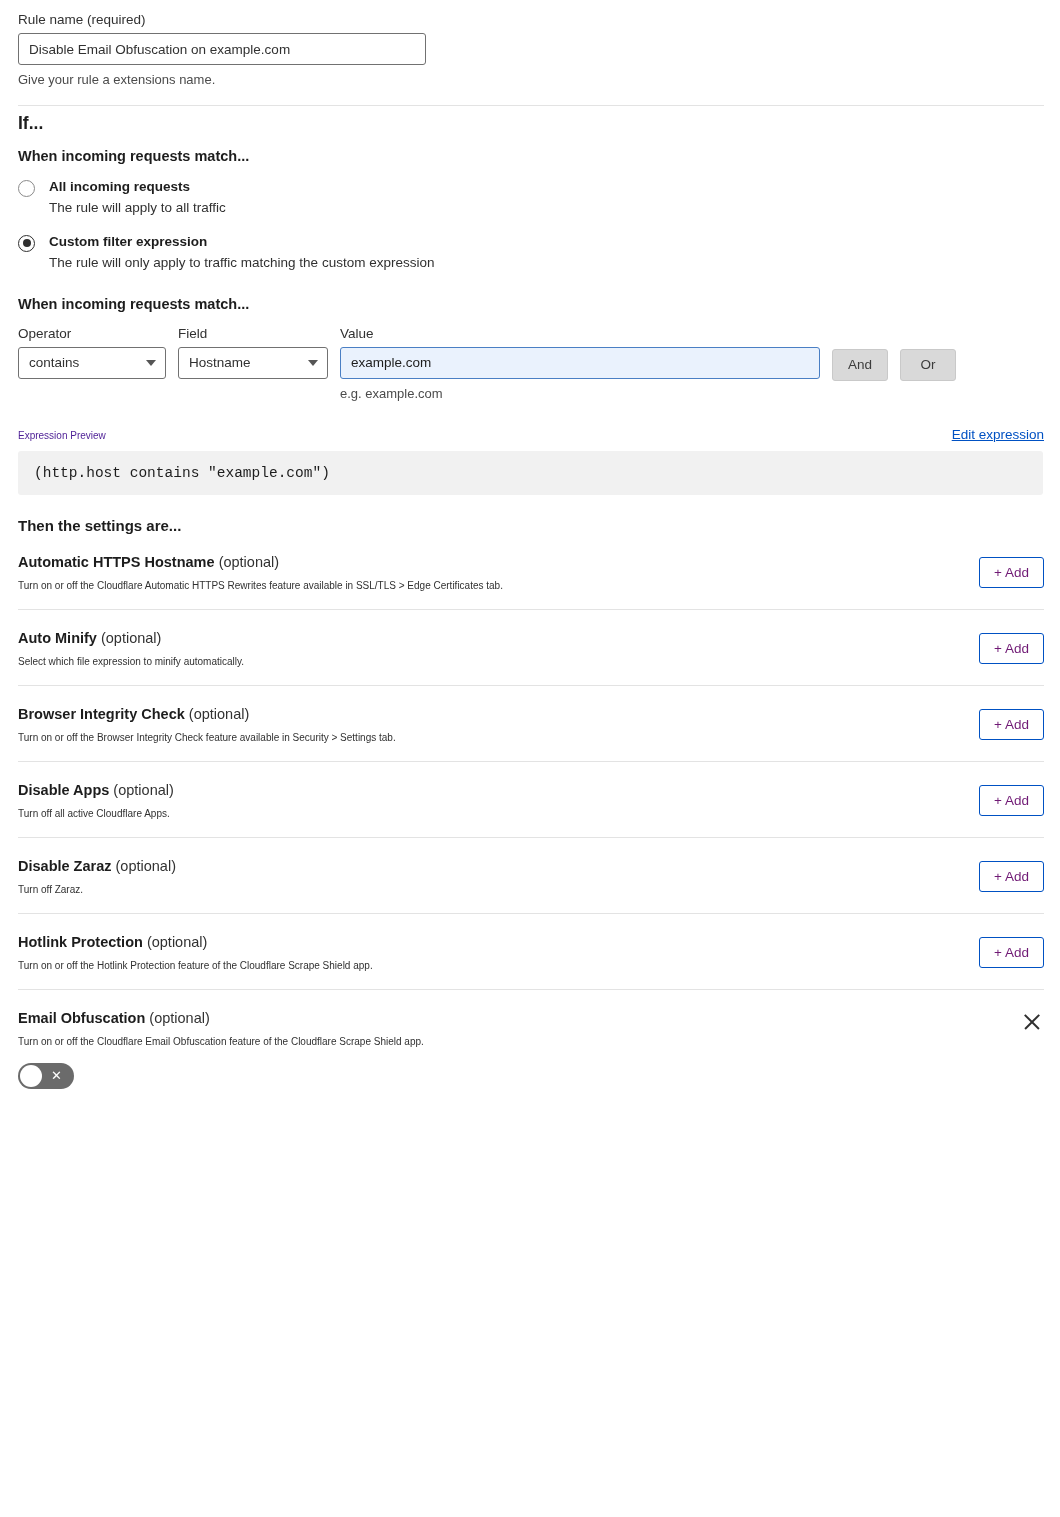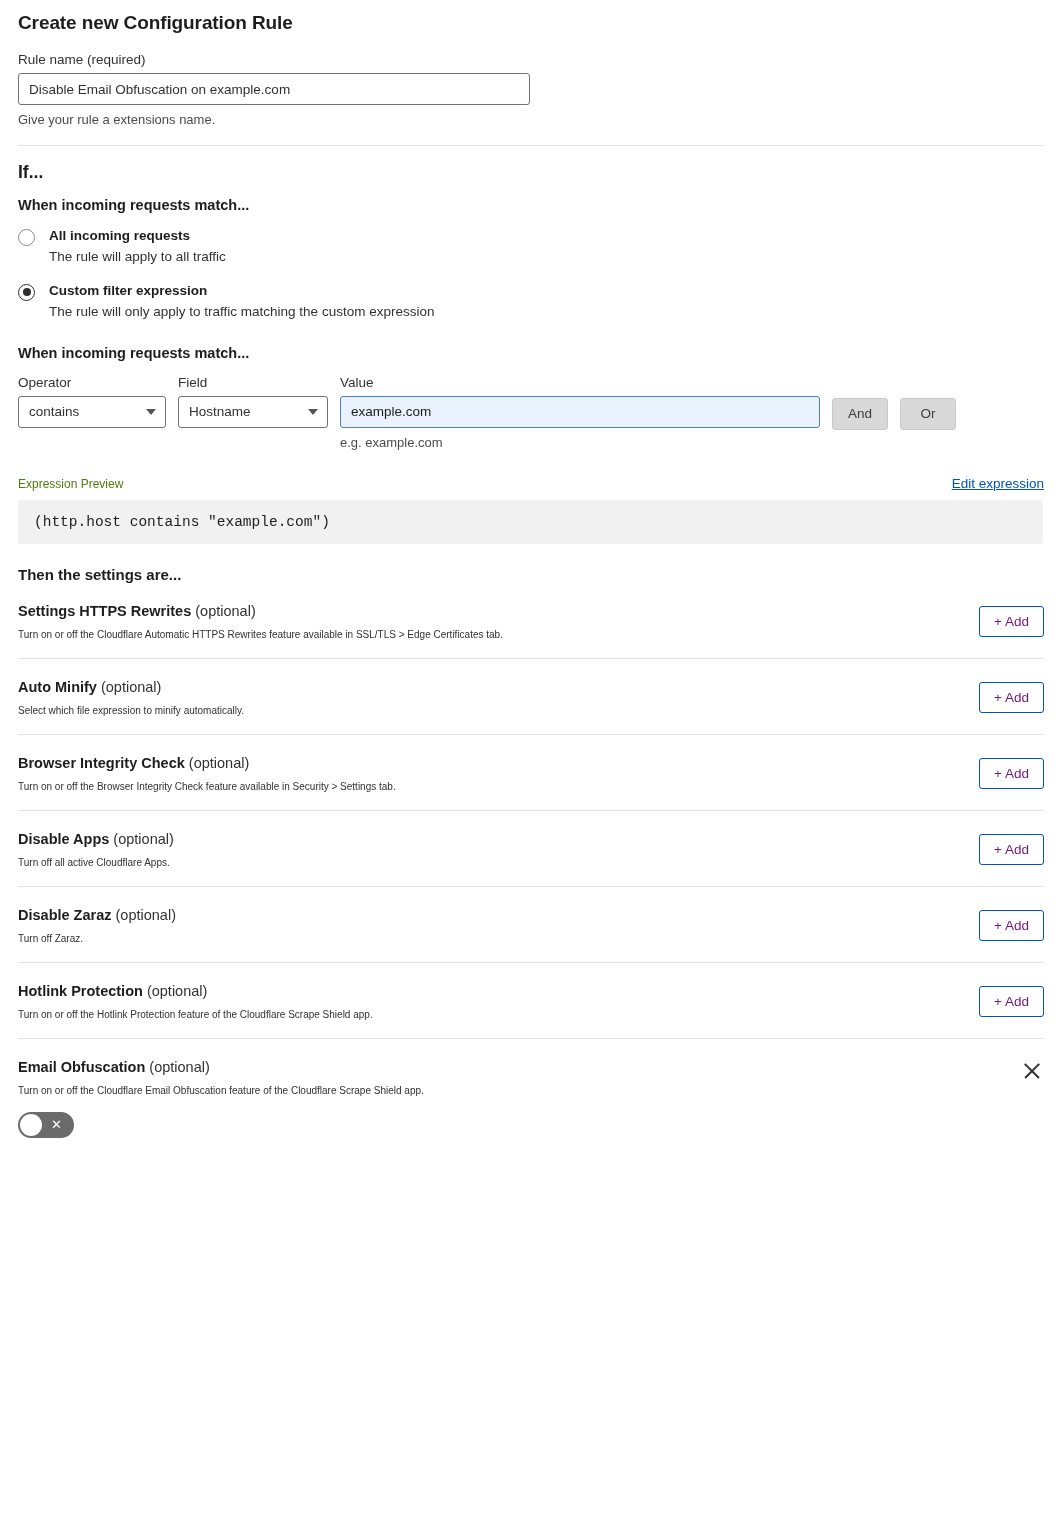--- a/index.html
+++ b/index.html
@@ -24,21 +24,21 @@
     color: #1d1d1d;
     margin: 0 0 18px 0;
     letter-spacing: -0.1px;
   }
   .field-label {
     font-size: 13.5px;
     color: #313131;
     margin-bottom: 6px;
   }
   .text-input {
-    width: 512px;
+    width: 408px;
     height: 32px;
     border: 1px solid #717171;
     border-radius: 3px;
     padding: 4px 10px;
     font-size: 13.5px;
     font-family: "Liberation Sans", sans-serif;
     color: #313131;
     background: #fff;
     outline: none;
   }
@@ -49,21 +49,21 @@
   }
   .divider {
     border: none;
     border-top: 1px solid #e3e3e3;
     margin: 18px 0 0 0;
   }
   .section-heading {
     font-size: 17.5px;
     font-weight: bold;
     color: #1d1d1d;
-    margin: 16px 0 14px 0;
+    margin: 7px 0 14px 0;
   }
   .subsection-heading {
     font-size: 14.5px;
     font-weight: bold;
     color: #1d1d1d;
     margin: 0 0 14px 0;
   }
   .radio-row {
     display: flex;
     align-items: flex-start;
@@ -163,21 +163,21 @@
     font-family: "Liberation Sans", sans-serif;
     cursor: pointer;
     margin-top: 23px;
   }
   .expr-header {
     display: flex;
     justify-content: space-between;
     align-items: baseline;
     margin-top: 26px;
   }
-  .expr-label { font-size: 12px; color: #4d7c0f; }
+  .expr-label { font-size: 10px; color: #4c1d95; }
   .expr-edit {
     font-size: 13.5px;
     color: #0051c3;
     text-decoration: underline;
     cursor: pointer;
   }
   .expr-preview {
     margin-top: 9px;
     background: #f1f1f1;
     border-radius: 3px;
@@ -264,21 +264,20 @@
     font-size: 13px;
     line-height: 1;
   }
   .last-row { border-bottom: none; }
 </style>
 </head>
 <body>
 
 <div class="page">
 
-  <h1 class="page-title">Create new Configuration Rule</h1>
 
   <div class="field-label">Rule name (required)</div>
   <input class="text-input" type="text" value="Disable Email Obfuscation on example.com" style="">
   <div class="helper-text">Give your rule a extensions name.</div>
 
   <hr class="divider">
 
   <h2 class="section-heading">If...</h2>
   <div class="subsection-heading">When incoming requests match...</div>
 
@@ -331,21 +330,21 @@
     <span class="expr-label">Expression Preview</span>
     <span class="expr-edit">Edit expression</span>
   </div>
   <div class="expr-preview">(http.host contains "example.com")</div>
 
   <h3 class="then-heading">Then the settings are...</h3>
 
   <div class="setting-row">
     <div class="setting-texts">
       <div class="setting-title">
-        <b>Settings HTTPS Rewrites</b>
+        <b>Automatic HTTPS Hostname</b>
         <span class="opt">(optional)</span>
       </div>
       <div class="setting-desc">Turn on or off the Cloudflare Automatic HTTPS Rewrites feature available in SSL/TLS &gt; Edge Certificates tab.</div>
     </div>
     <button class="add-btn">+ Add</button>
   </div>
 
   <div class="setting-row">
     <div class="setting-texts">
       <div class="setting-title">

